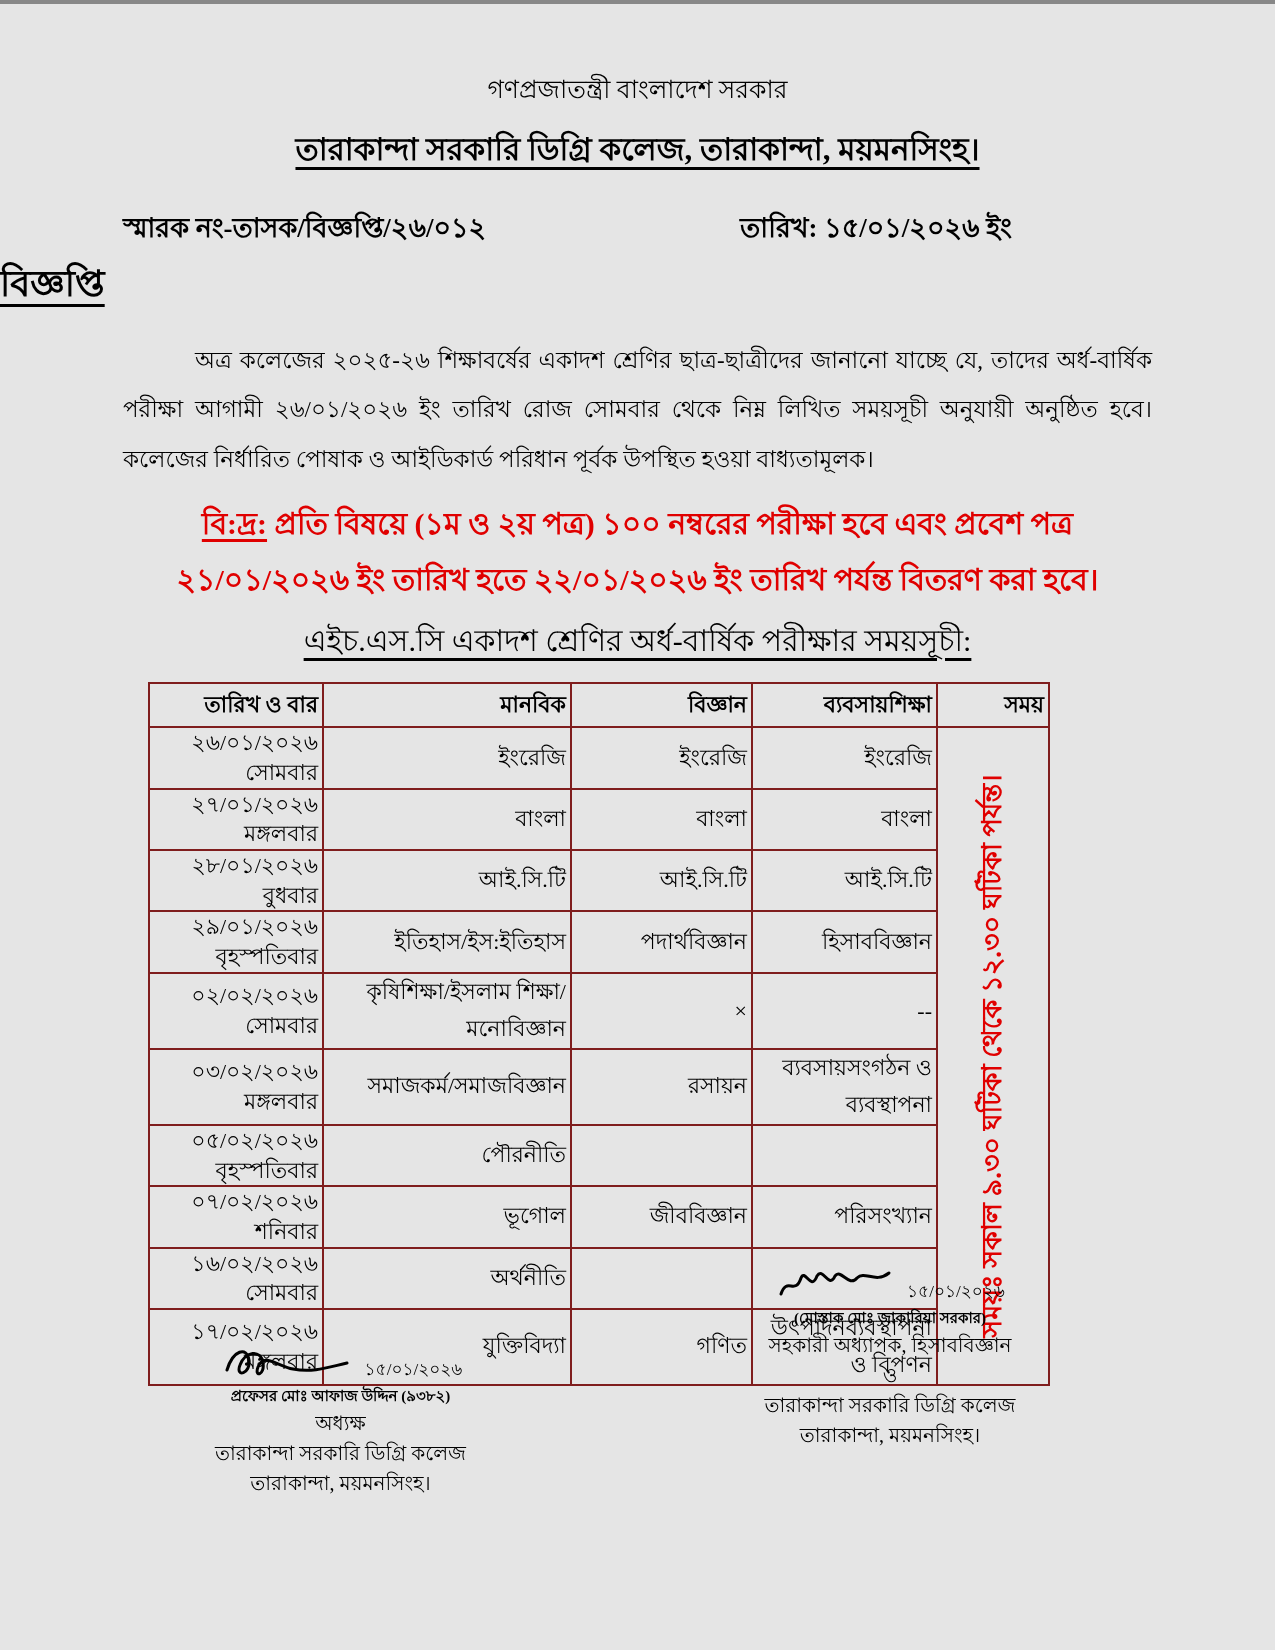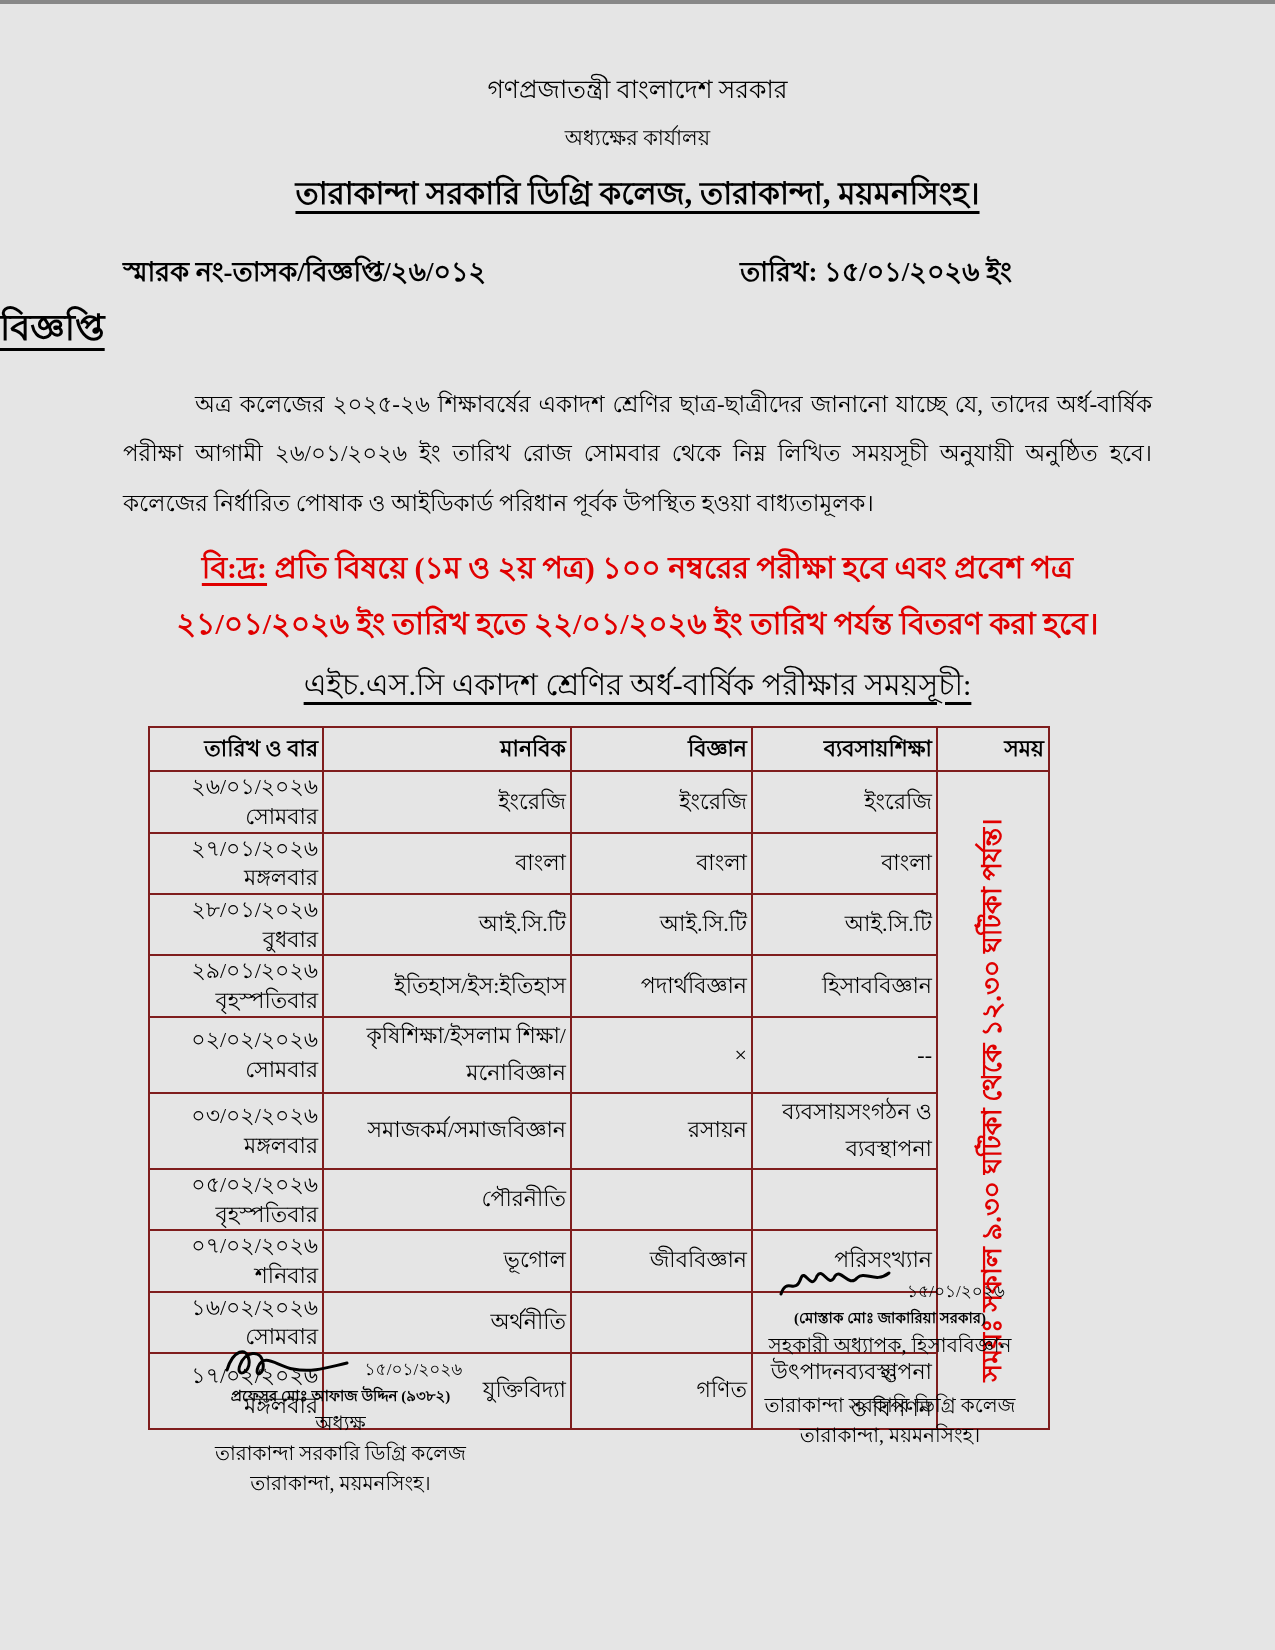--- a/index.html
+++ b/index.html
@@ -67,21 +67,20 @@
   .sig-name { font-weight: bold; font-size: 15px; margin-top: 2px; }
   .sig-line { margin-top: 2px; }
 </style>
 </head>
 <body>
 
 <div class="page">
 
   <div class="header">
     <div class="gov-line">গণপ্রজাতন্ত্রী বাংলাদেশ সরকার</div>
-    <div class="office-line">অধ্যক্ষের কার্যালয়</div>
     <div class="college-line">তারাকান্দা সরকারি ডিগ্রি কলেজ, তারাকান্দা, ময়মনসিংহ।</div>
   </div>
 
   <div class="memo-row">
     <span>স্মারক নং-তাসক/বিজ্ঞপ্তি/২৬/০১২</span>
     <span>তারিখ: ১৫/০১/২০২৬ ইং</span>
   </div>
 
   <div class="notice-title">বিজ্ঞপ্তি</div>
 

